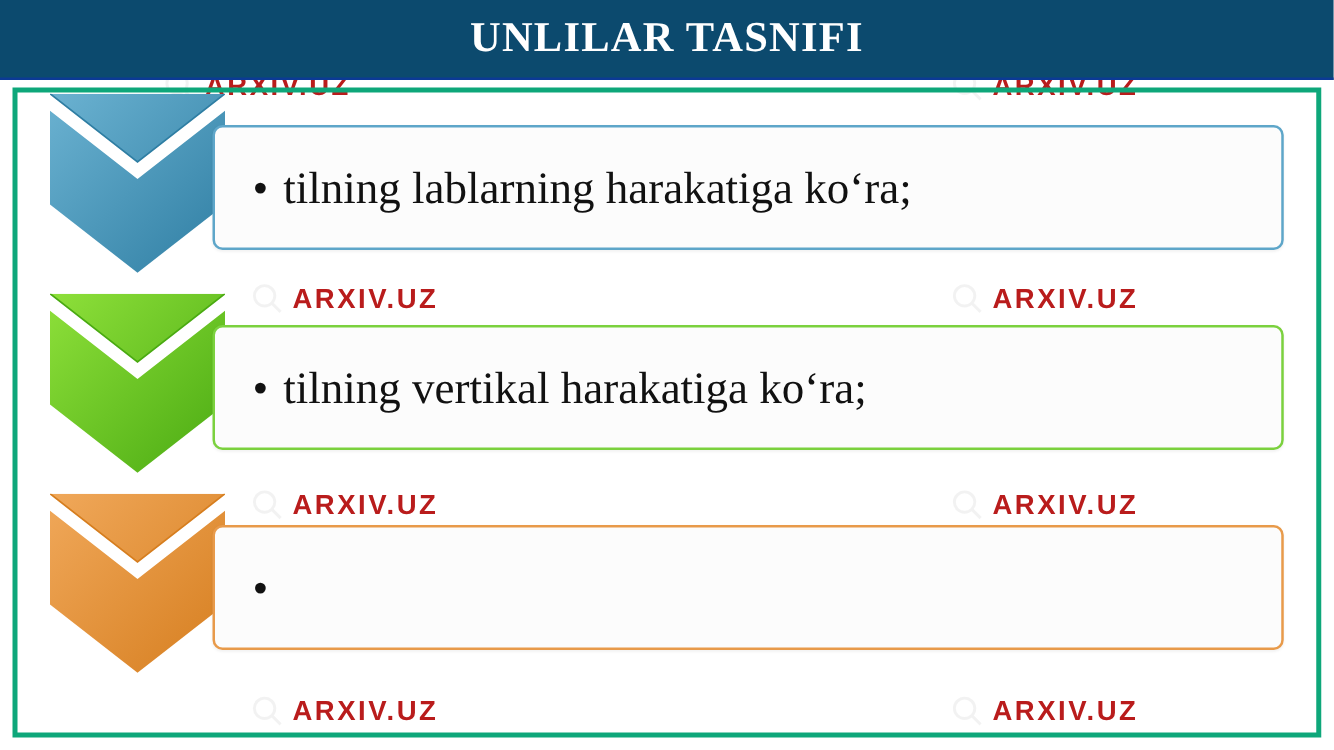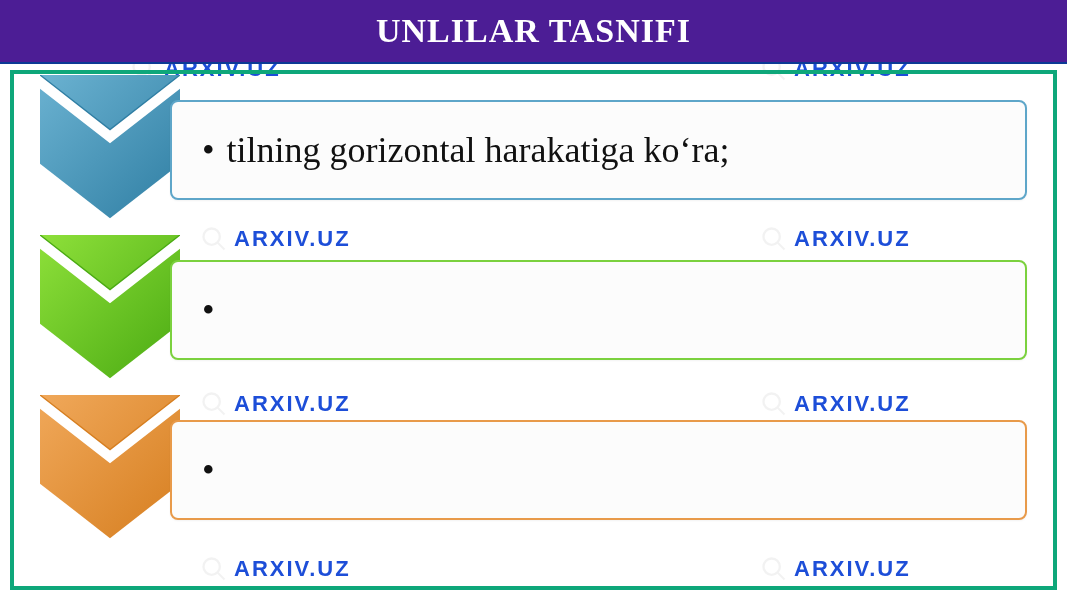--- a/index.html
+++ b/index.html
@@ -6,36 +6,36 @@
   body {
     width: 1067px;
     height: 600px;
     background: #ffffff;
     font-family: "Times New Roman", Times, serif;
     position: relative;
     overflow: hidden;
   }
   .watermark {
     position: absolute;
-    color: #1d4ed8;
+    color: #b91c1c;
     font-family: Arial, sans-serif;
     font-weight: bold;
     font-size: 22px;
     letter-spacing: 2px;
     display: flex;
     align-items: center;
     gap: 6px;
     pointer-events: none;
     z-index: 0;
   }
   .watermark svg { opacity: 0.4; }
   .header {
     width: 100%;
     height: 64px;
-    background: #4c1d95;
+    background: #0c4a6e;
     border-bottom: 2px solid #0c3a95;
     display: flex;
     align-items: center;
     justify-content: center;
     position: relative;
     z-index: 2;
   }
   .header-title {
     color: #ffffff;
     font-size: 34px;
@@ -179,40 +179,41 @@
             <stop offset="100%" stop-color="#2f7ea3"></stop>
           </linearGradient>
         </defs>
         <polygon points="0,0 100,0 100,65 50,105 0,65" fill="url(#g1)"></polygon>
         <polygon points="0,0 50,40 100,0 100,10 50,50 0,10" fill="#ffffff"></polygon>
         <polyline points="0,0 50,40 100,0" fill="none" stroke="#2f7ea3" stroke-width="1"></polyline>
       </svg>
     </div>
     <div class="card card-blue">
       <span class="bullet">•</span>
-      <span>tilning gorizontal harakatiga ko‘ra;</span>
+      <span>tilning lablarning harakatiga ko‘ra;</span>
     </div>
   </div>
 
   <div class="row">
     <div class="chevron">
       <svg viewBox="0 0 100 110" preserveAspectRatio="none">
         <defs>
           <linearGradient id="g2" x1="0" y1="0" x2="1" y2="1">
             <stop offset="0%" stop-color="#8ee03a"></stop>
             <stop offset="100%" stop-color="#4aaa12"></stop>
           </linearGradient>
         </defs>
         <polygon points="0,0 100,0 100,65 50,105 0,65" fill="url(#g2)"></polygon>
         <polygon points="0,0 50,40 100,0 100,10 50,50 0,10" fill="#ffffff"></polygon>
         <polyline points="0,0 50,40 100,0" fill="none" stroke="#4aaa12" stroke-width="1"></polyline>
       </svg>
     </div>
     <div class="card card-green">
       <span class="bullet">•</span>
+      <span>tilning vertikal harakatiga ko‘ra;</span>
     </div>
   </div>
 
   <div class="row">
     <div class="chevron">
       <svg viewBox="0 0 100 110" preserveAspectRatio="none">
         <defs>
           <linearGradient id="g3" x1="0" y1="0" x2="1" y2="1">
             <stop offset="0%" stop-color="#f0a85a"></stop>
             <stop offset="100%" stop-color="#d67e1f"></stop>

